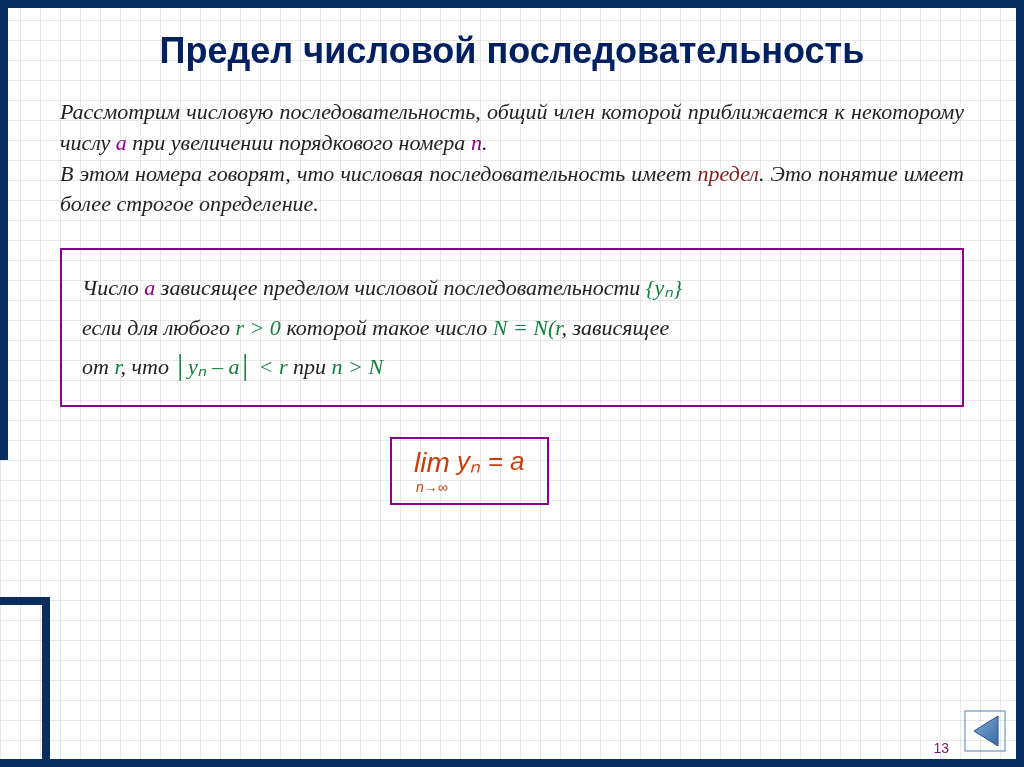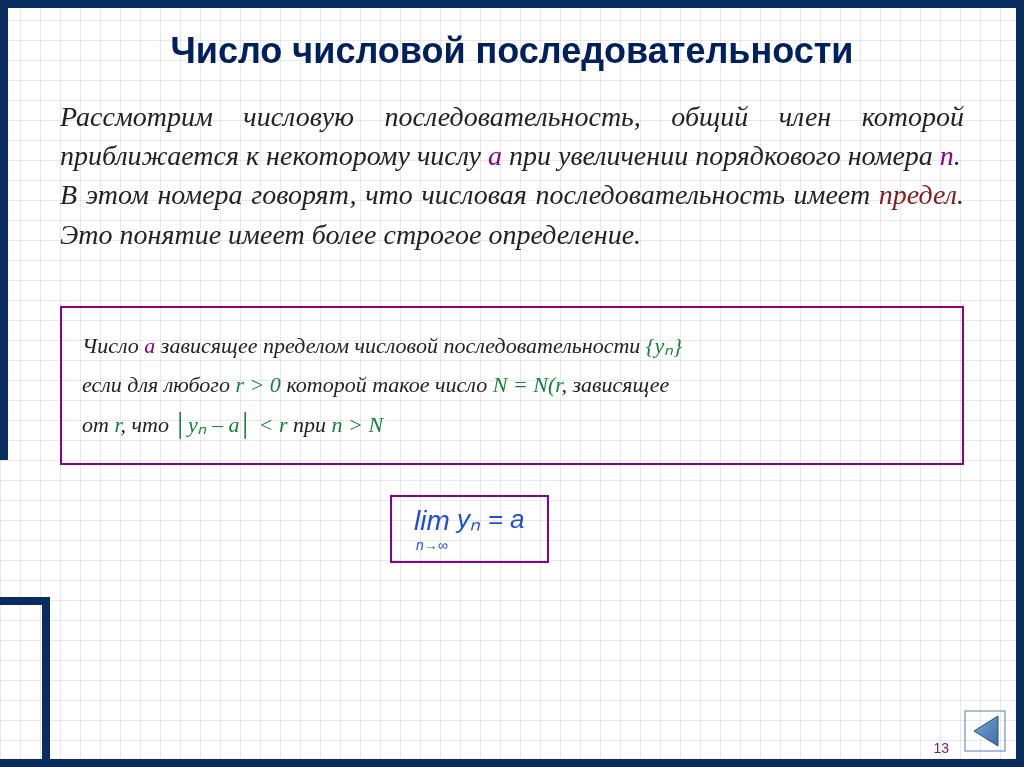--- a/index.html
+++ b/index.html
@@ -100,25 +100,25 @@
       color: #002060;
       font-family: Arial, Helvetica, sans-serif;
       font-weight: bold;
       font-size: 36px;
       text-align: center;
       margin-bottom: 25px;
     }
     
     .intro-text {
       font-style: italic;
-      font-size: 28px;
+      font-size: 22px;
       color: #222;
       line-height: 1.4;
       text-align: justify;
-      margin-bottom: 52px;
+      margin-bottom: 28px;
     }
     
     .intro-text .highlight-a {
       color: #8B008B;
     }
     
     .intro-text .highlight-n {
       color: #8B008B;
     }
     
@@ -145,21 +145,21 @@
     }
     
     .formula-box {
       border: 2px solid #8B008B;
       padding: 8px 22px;
       display: inline-block;
       margin-left: 330px;
       font-family: 'Arial', sans-serif;
       font-size: 26px;
       font-style: italic;
-      color: #1d4ed8;
+      color: #c2410c;
     }
     
     .formula-box .lim {
       display: inline-block;
       text-align: center;
       vertical-align: middle;
     }
     
     .formula-box .lim-text {
       display: block;
@@ -207,21 +207,21 @@
 
 <div class="border-top"></div>
 <div class="border-right"></div>
 <div class="border-bottom"></div>
 <div class="border-left"></div>
 <div class="corner-notch"></div>
 <div class="vertical-line"></div>
 
 <div class="content">
   
-  <h1 class="title">Число числовой последовательности</h1>
+  <h1 class="title">Предел числовой последовательность</h1>
   
   <div class="intro-text">
     <span>Рассмотрим числовую последовательность, общий член которой приближается к некоторому числу </span><span class="highlight-a">a</span><span> при увеличении порядкового номера </span><span class="highlight-n">n</span><span>.</span>
     <br>
     <span>В этом номера говорят, что числовая последовательность имеет </span><span class="highlight-limit">предел</span><span>. Это понятие имеет более строгое определение.</span>
   </div>
   
   <div class="definition-box">
     <span>Число </span><span class="math-a">a</span><span> зависящее пределом числовой последовательности </span><span class="math-expr">{yₙ}</span>
     <br>

